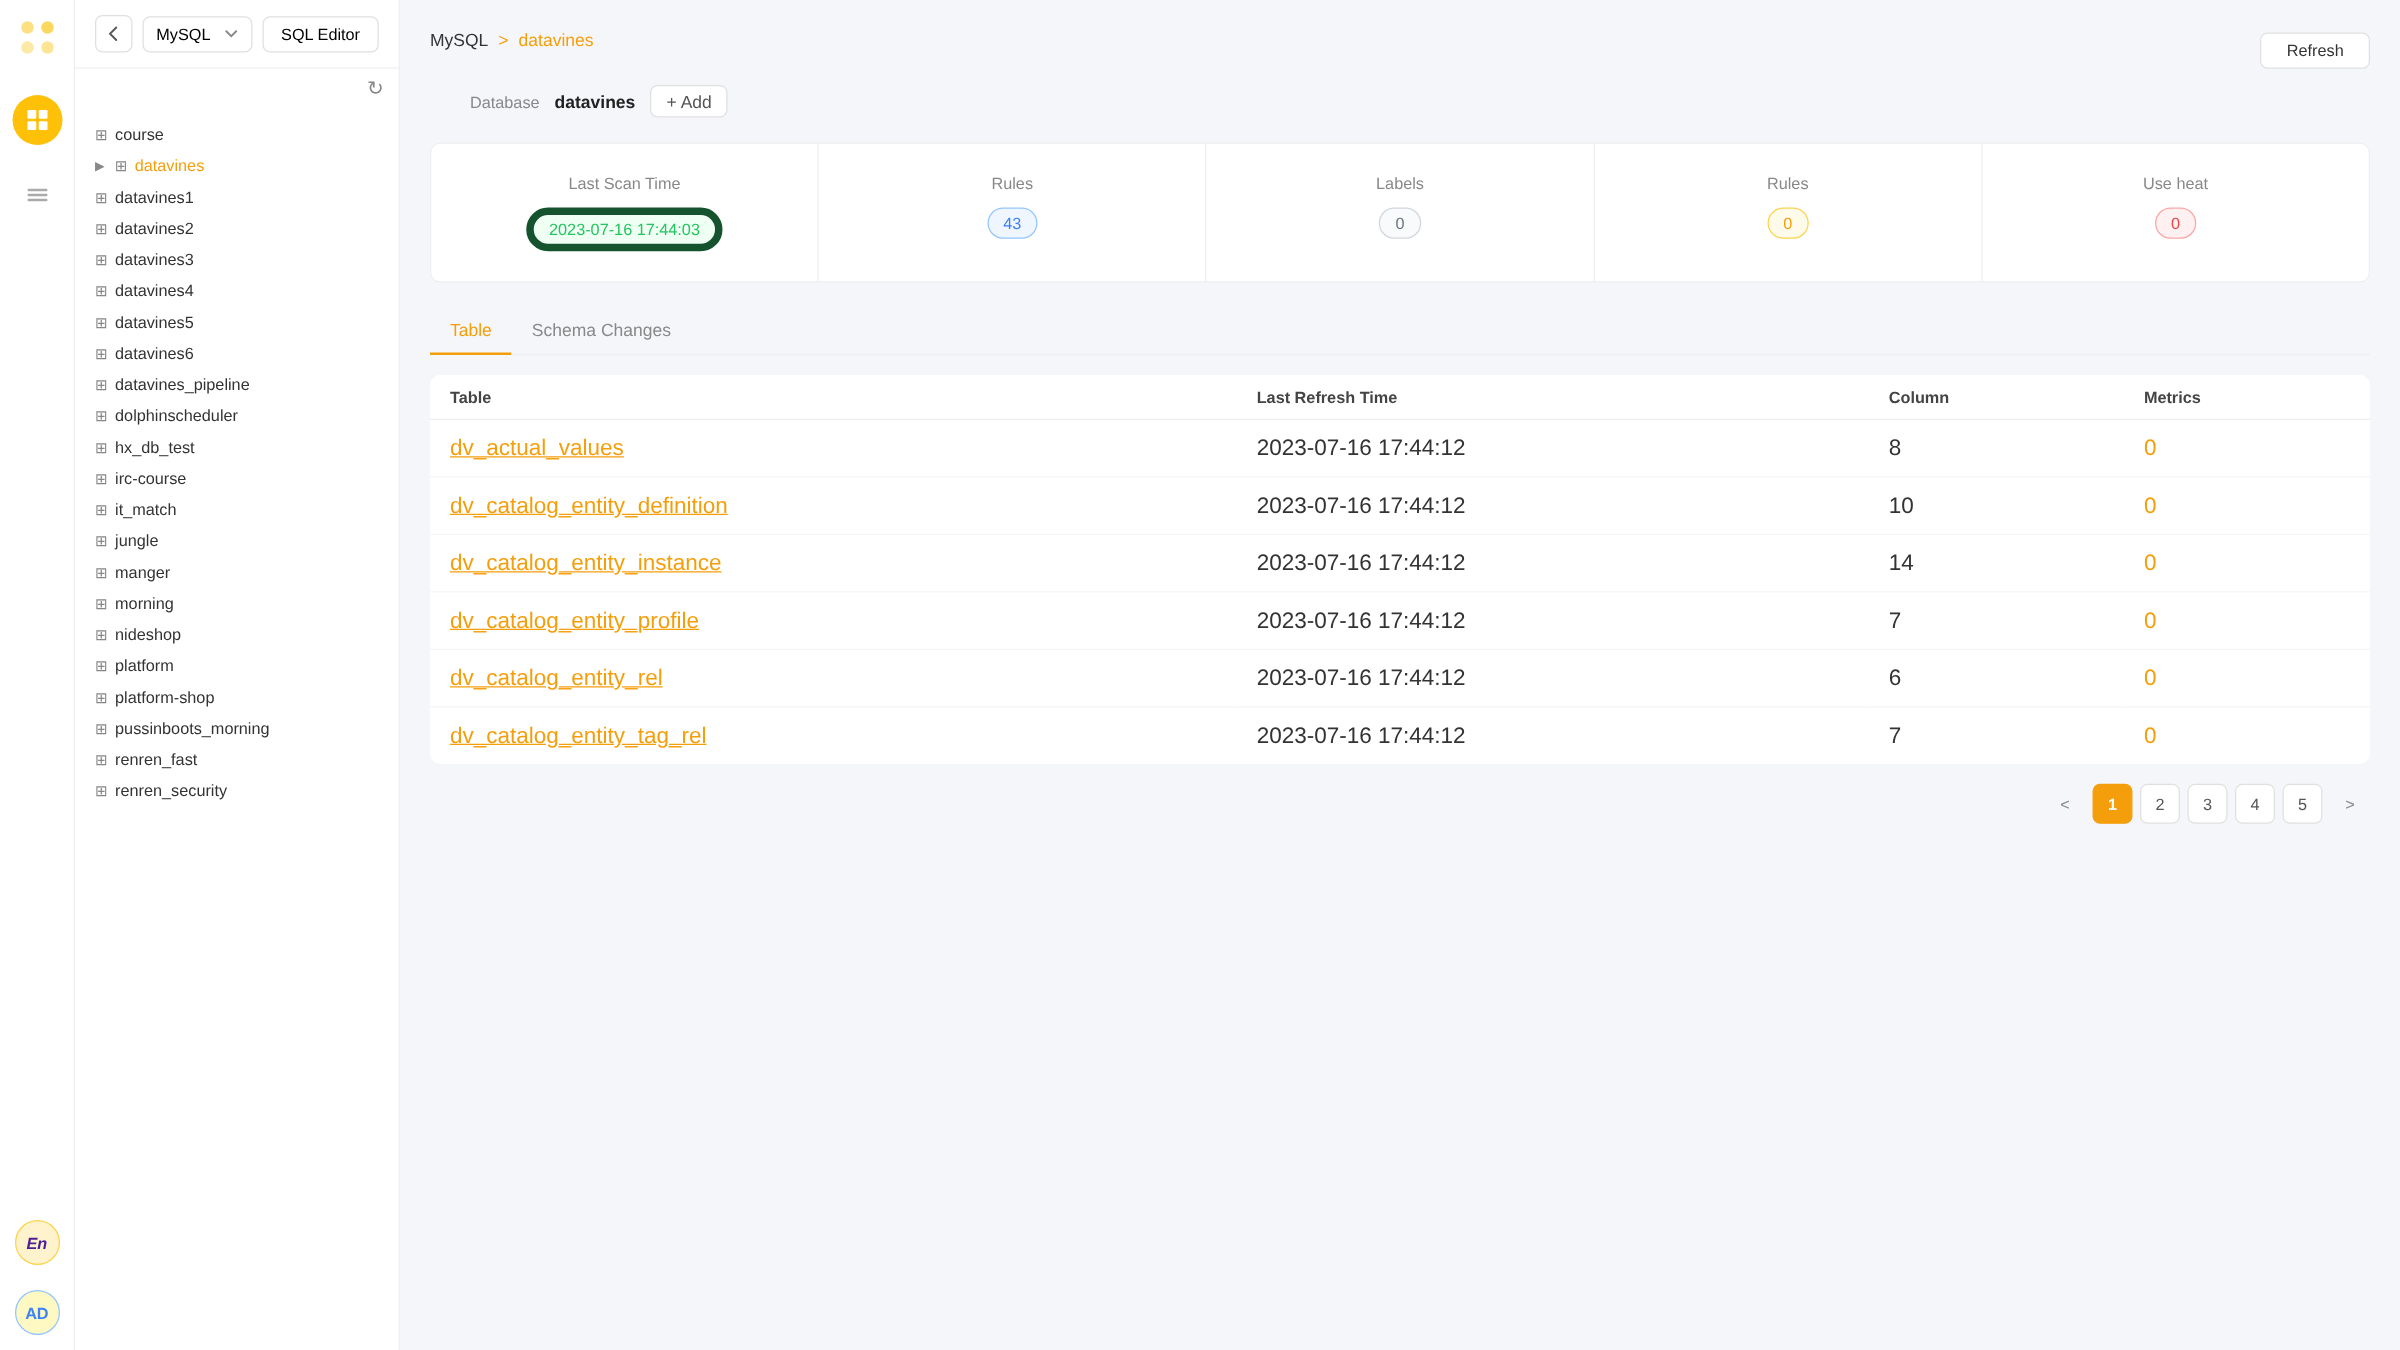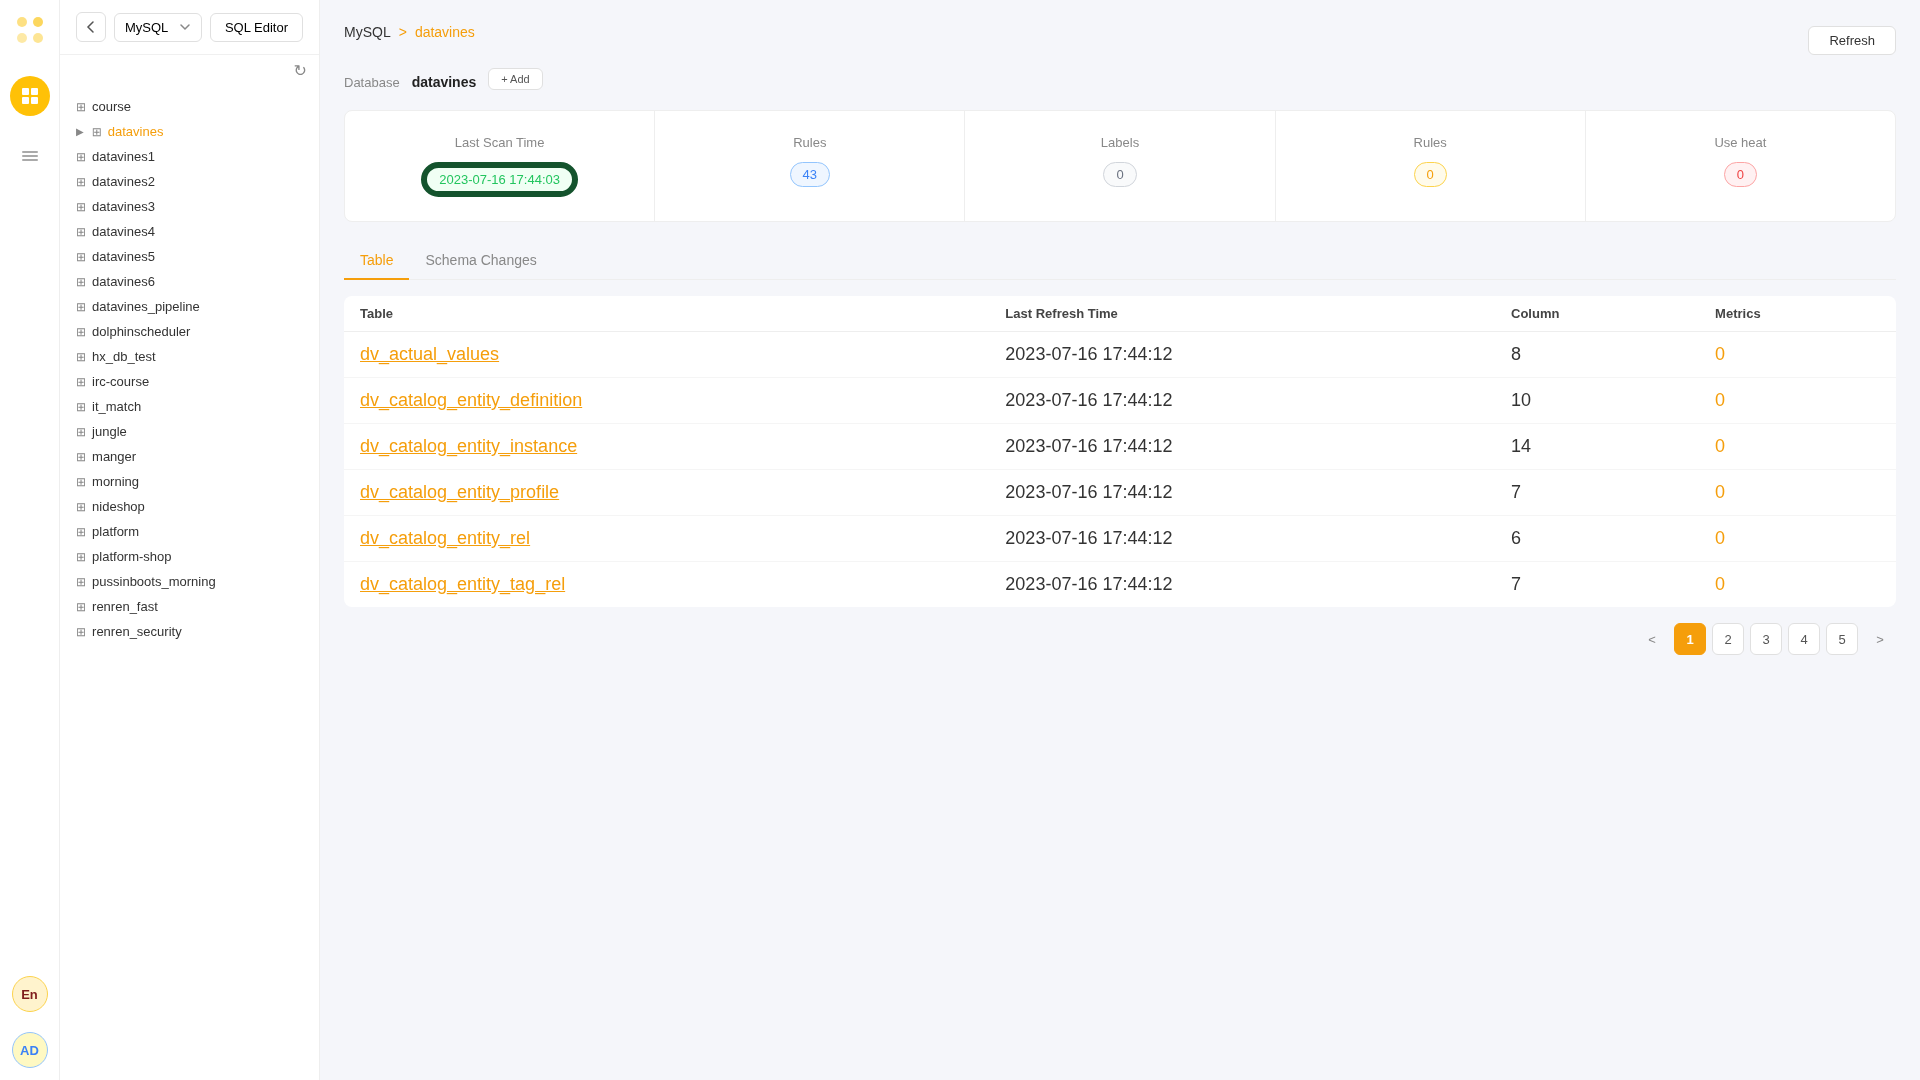--- a/index.html
+++ b/index.html
@@ -4,21 +4,21 @@
   <style>
     * { box-sizing: border-box; margin: 0; padding: 0; }
     body { font-family: -apple-system, BlinkMacSystemFont, 'Segoe UI', sans-serif; background: #f5f6fa; display: flex; height: 1080px; width: 1920px; overflow: hidden; font-size: 14px; }
 
     
     .icon-bar { width: 60px; background: #fff; border-right: 1px solid #eee; display: flex; flex-direction: column; align-items: center; padding: 12px 0; gap: 20px; }
     .icon-bar-spacer { flex: 1; }
     .icon-btn { width: 40px; height: 40px; border-radius: 50%; display: flex; align-items: center; justify-content: center; cursor: pointer; background: #fff; border: none; }
     .icon-btn.active { background: #ffc107; color: #fff; }
     .icon-btn-circle { width: 36px; height: 36px; border-radius: 50%; display: flex; align-items: center; justify-content: center; font-size: 13px; font-weight: 600; cursor: pointer; }
-    .icon-btn-circle.en { background: #fff3cd; color: #7f1d1d; border: 1.5px solid #fcd34d; }
+    .icon-btn-circle.en { background: #fff3cd; color: #4c1d95; border: 1.5px solid #fcd34d; font-style: italic; }
     .icon-btn-circle.ad { background: #fef9c3; color: #3b82f6; border: 1.5px solid #93c5fd; }
 
     
     .sidebar { width: 260px; background: #fff; border-right: 1px solid #eee; display: flex; flex-direction: column; padding-top: 0; }
     .sidebar-header { padding: 12px 16px; display: flex; align-items: center; gap: 8px; border-bottom: 1px solid #f0f0f0; }
     .back-btn { width: 30px; height: 30px; border: 1px solid #e0e0e0; border-radius: 6px; display: flex; align-items: center; justify-content: center; cursor: pointer; background: #fff; }
     .db-select { flex: 1; padding: 6px 10px; border: 1px solid #e0e0e0; border-radius: 6px; font-size: 13px; display: flex; align-items: center; justify-content: space-between; background: #fff; cursor: pointer; }
     .sql-editor-btn { padding: 6px 14px; border: 1px solid #e0e0e0; border-radius: 6px; font-size: 13px; cursor: pointer; background: #fff; white-space: nowrap; }
 
     .sidebar-tree { flex: 1; overflow-y: auto; padding: 8px 0; }
@@ -33,24 +33,24 @@
 
     .content-area { flex: 1; padding: 24px; overflow-y: auto; }
 
     
     .breadcrumb { display: flex; align-items: center; gap: 8px; margin-bottom: 16px; font-size: 14px; }
     .breadcrumb-sep { color: #f59e0b; }
     .breadcrumb-current { color: #f59e0b; font-weight: 500; }
     .breadcrumb-root { color: #333; }
 
     
-    .db-info-bar { display: flex; align-items: flex-end; gap: 12px; margin-bottom: 20px; }
+    .db-info-bar { display: flex; align-items: center; gap: 12px; margin-bottom: 20px; margin-left: 32px; }
     .db-label { color: #888; font-size: 13px; }
     .db-name { font-weight: 600; font-size: 14px; color: #222; }
-    .add-btn { display: flex; align-items: center; gap: 4px; padding: 4px 12px; border: 1px solid #e0e0e0; border-radius: 6px; font-size: 11px; cursor: pointer; background: #fff; color: #555; }
+    .add-btn { display: flex; align-items: center; gap: 4px; padding: 4px 12px; border: 1px solid #e0e0e0; border-radius: 6px; font-size: 14px; cursor: pointer; background: #fff; color: #555; }
     .refresh-main-btn { margin-left: auto; padding: 6px 20px; border: 1px solid #e0e0e0; border-radius: 6px; font-size: 13px; cursor: pointer; background: #fff; color: #333; }
 
     
     .stats-card { background: #fff; border-radius: 8px; border: 1px solid #eee; display: flex; padding: 0; margin-bottom: 20px; }
     .stat-item { flex: 1; padding: 24px 20px; display: flex; flex-direction: column; align-items: center; gap: 12px; border-right: 1px solid #eee; }
     .stat-item:last-child { border-right: none; }
     .stat-label { color: #888; font-size: 13px; }
     .stat-badge { padding: 4px 12px; border-radius: 20px; font-size: 13px; font-weight: 500; }
     .stat-badge.green { background: #f0fff4; color: #22c55e; border: 6px solid #14532d; }
     .stat-badge.blue { background: #eff6ff; color: #3b82f6; border: 1px solid #93c5fd; }

